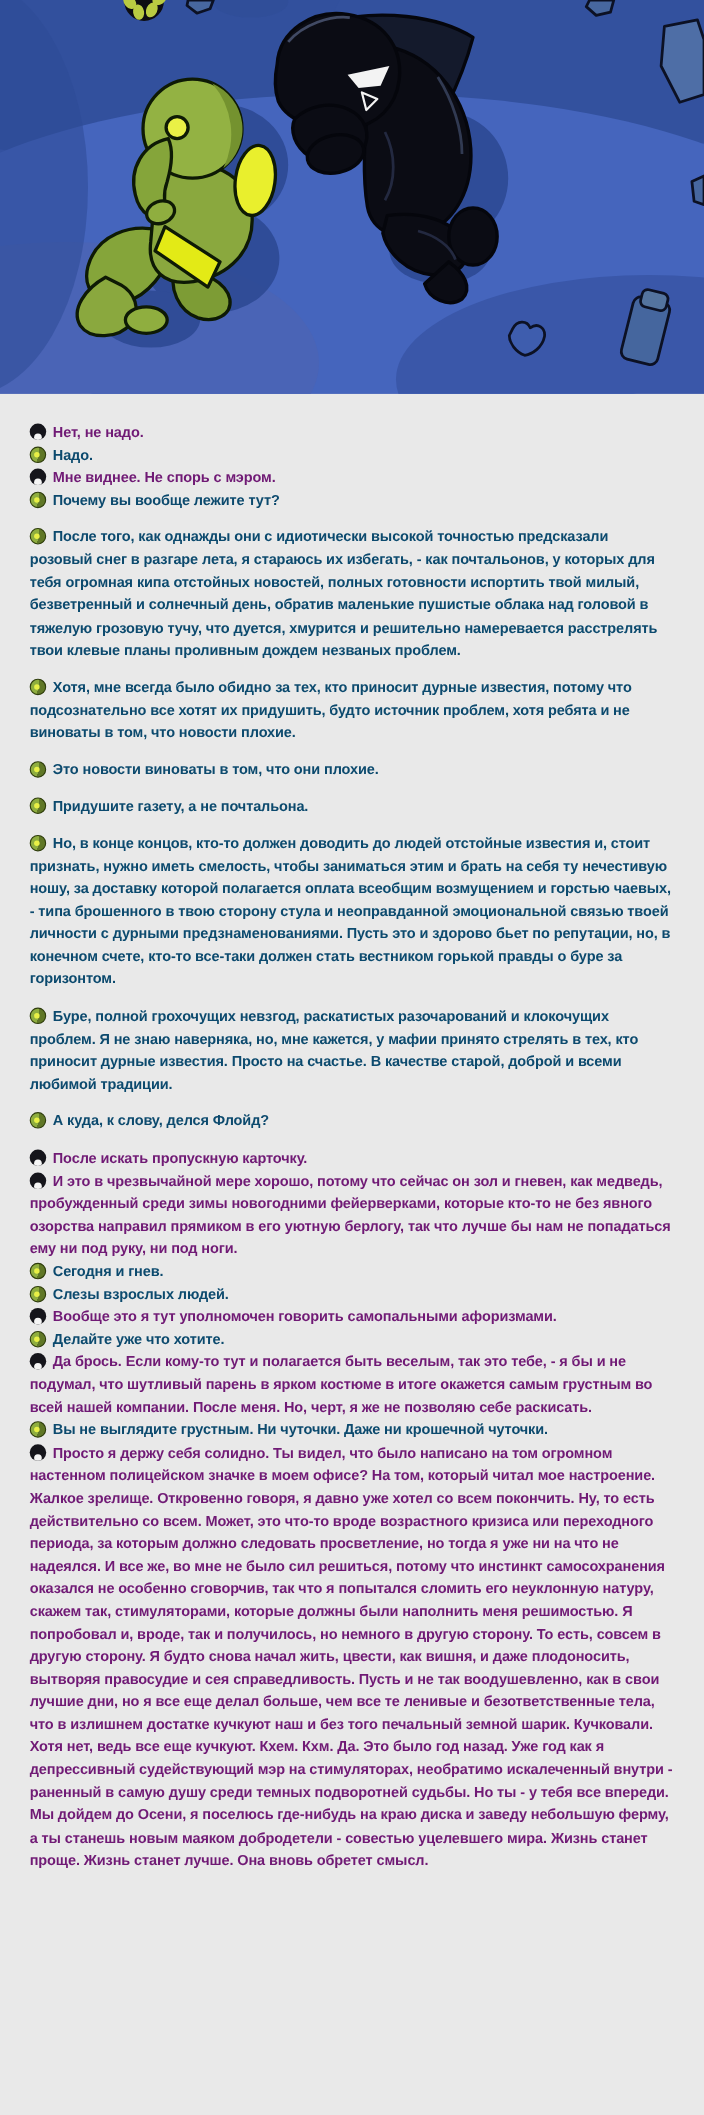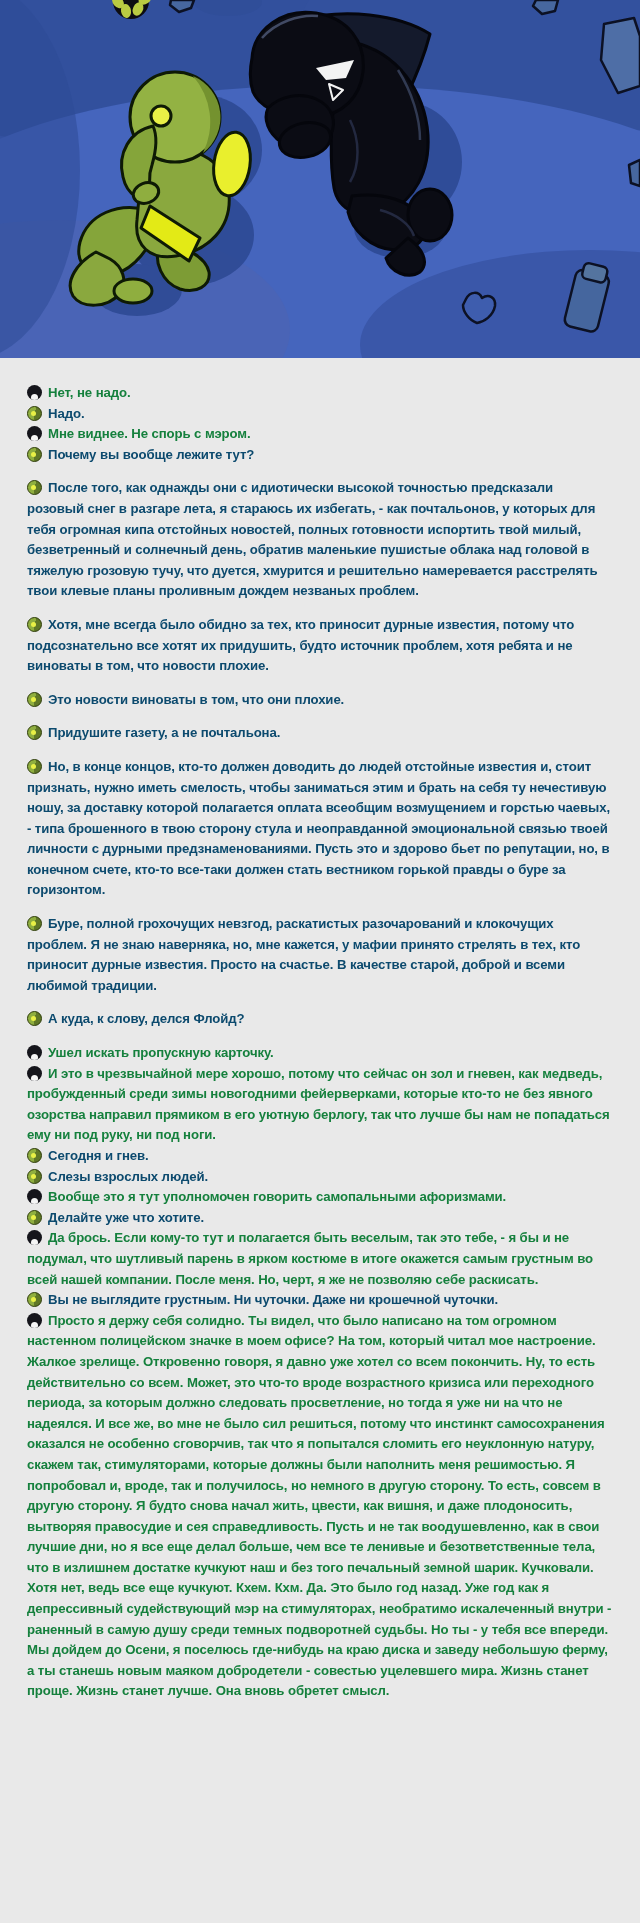--- a/index.html
+++ b/index.html
@@ -18,21 +18,21 @@
   }
   p.line{
     margin:0;
     font-weight:700;
     font-size:13.2px;
     line-height:20.6px;
     letter-spacing:-0.1px;
   }
   p.line.gap{margin-top:13px;}
   .line.green .txt{color:#0c4a6e;}
-  .line.black .txt{color:#15803d;}
+  .line.black .txt{color:#701a75;}
   .avatar{
     display:inline-block;
     width:15px;height:15px;
     border-radius:50%;
     margin-right:6px;
     vertical-align:-3px;
     position:relative;
     overflow:hidden;
     box-sizing:border-box;
   }
@@ -138,21 +138,21 @@
       <p class="line green"><span class="avatar green"></span><span class="txt">Надо.</span></p>
       <p class="line black"><span class="avatar black"></span><span class="txt">Мне виднее. Не спорь с мэром.</span></p>
       <p class="line green"><span class="avatar green"></span><span class="txt">Почему вы вообще лежите тут?</span></p>
       <p class="line green gap"><span class="avatar green"></span><span class="txt">После того, как однажды они с идиотически высокой точностью предсказали розовый снег в разгаре лета, я стараюсь их избегать, - как почтальонов, у которых для тебя огромная кипа отстойных новостей, полных готовности испортить твой милый, безветренный и солнечный день, обратив маленькие пушистые облака над головой в тяжелую грозовую тучу, что дуется, хмурится и решительно намеревается расстрелять твои клевые планы проливным дождем незваных проблем.</span></p>
       <p class="line green gap"><span class="avatar green"></span><span class="txt">Хотя, мне всегда было обидно за тех, кто приносит дурные известия, потому что подсознательно все хотят их придушить, будто источник проблем, хотя ребята и не виноваты в том, что новости плохие.</span></p>
       <p class="line green gap"><span class="avatar green"></span><span class="txt">Это новости виноваты в том, что они плохие.</span></p>
       <p class="line green gap"><span class="avatar green"></span><span class="txt">Придушите газету, а не почтальона.</span></p>
       <p class="line green gap"><span class="avatar green"></span><span class="txt">Но, в конце концов, кто-то должен доводить до людей отстойные известия и, стоит признать, нужно иметь смелость, чтобы заниматься этим и брать на себя ту нечестивую ношу, за доставку которой полагается оплата всеобщим возмущением и горстью чаевых, - типа брошенного в твою сторону стула и неоправданной эмоциональной связью твоей личности с дурными предзнаменованиями. Пусть это и здорово бьет по репутации, но, в конечном счете, кто-то все-таки должен стать вестником горькой правды о буре за горизонтом.</span></p>
       <p class="line green gap"><span class="avatar green"></span><span class="txt">Буре, полной грохочущих невзгод, раскатистых разочарований и клокочущих проблем. Я не знаю наверняка, но, мне кажется, у мафии принято стрелять в тех, кто приносит дурные известия. Просто на счастье. В качестве старой, доброй и всеми любимой традиции.</span></p>
       <p class="line green gap"><span class="avatar green"></span><span class="txt">А куда, к слову, делся Флойд?</span></p>
-      <p class="line black gap"><span class="avatar black"></span><span class="txt">Ушел искать пропускную карточку.</span></p>
+      <p class="line black gap"><span class="avatar black"></span><span class="txt">После искать пропускную карточку.</span></p>
       <p class="line black"><span class="avatar black"></span><span class="txt">И это в чрезвычайной мере хорошо, потому что сейчас он зол и гневен, как медведь, пробужденный среди зимы новогодними фейерверками, которые кто-то не без явного озорства направил прямиком в его уютную берлогу, так что лучше бы нам не попадаться ему ни под руку, ни под ноги.</span></p>
       <p class="line green"><span class="avatar green"></span><span class="txt">Сегодня и гнев.</span></p>
       <p class="line green"><span class="avatar green"></span><span class="txt">Слезы взрослых людей.</span></p>
       <p class="line black"><span class="avatar black"></span><span class="txt">Вообще это я тут уполномочен говорить самопальными афоризмами.</span></p>
       <p class="line green"><span class="avatar green"></span><span class="txt">Делайте уже что хотите.</span></p>
       <p class="line black"><span class="avatar black"></span><span class="txt">Да брось. Если кому-то тут и полагается быть веселым, так это тебе, - я бы и не подумал, что шутливый парень в ярком костюме в итоге окажется самым грустным во всей нашей компании. После меня. Но, черт, я же не позволяю себе раскисать.</span></p>
       <p class="line green"><span class="avatar green"></span><span class="txt">Вы не выглядите грустным. Ни чуточки. Даже ни крошечной чуточки.</span></p>
       <p class="line black"><span class="avatar black"></span><span class="txt">Просто я держу себя солидно. Ты видел, что было написано на том огромном настенном полицейском значке в моем офисе? На том, который читал мое настроение. Жалкое зрелище. Откровенно говоря, я давно уже хотел со всем покончить. Ну, то есть действительно со всем. Может, это что-то вроде возрастного кризиса или переходного периода, за которым должно следовать просветление, но тогда я уже ни на что не надеялся. И все же, во мне не было сил решиться, потому что инстинкт самосохранения оказался не особенно сговорчив, так что я попытался сломить его неуклонную натуру, скажем так, стимуляторами, которые должны были наполнить меня решимостью. Я попробовал и, вроде, так и получилось, но немного в другую сторону. То есть, совсем в другую сторону. Я будто снова начал жить, цвести, как вишня, и даже плодоносить, вытворяя правосудие и сея справедливость. Пусть и не так воодушевленно, как в свои лучшие дни, но я все еще делал больше, чем все те ленивые и безответственные тела, что в излишнем достатке кучкуют наш и без того печальный земной шарик. Кучковали. Хотя нет, ведь все еще кучкуют. Кхем. Кхм. Да. Это было год назад. Уже год как я депрессивный судействующий мэр на стимуляторах, необратимо искалеченный внутри - раненный в самую душу среди темных подворотней судьбы. Но ты - у тебя все впереди. Мы дойдем до Осени, я поселюсь где-нибудь на краю диска и заведу небольшую ферму, а ты станешь новым маяком добродетели - совестью уцелевшего мира. Жизнь станет проще. Жизнь станет лучше. Она вновь обретет смысл.</span></p>
     </div>
 

